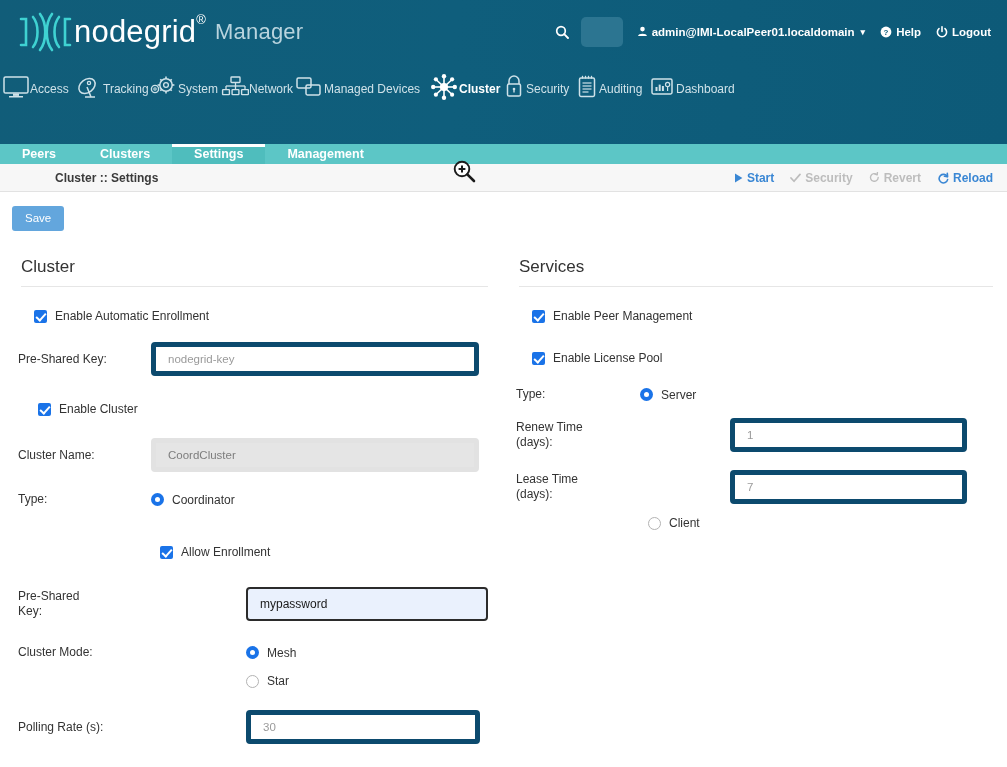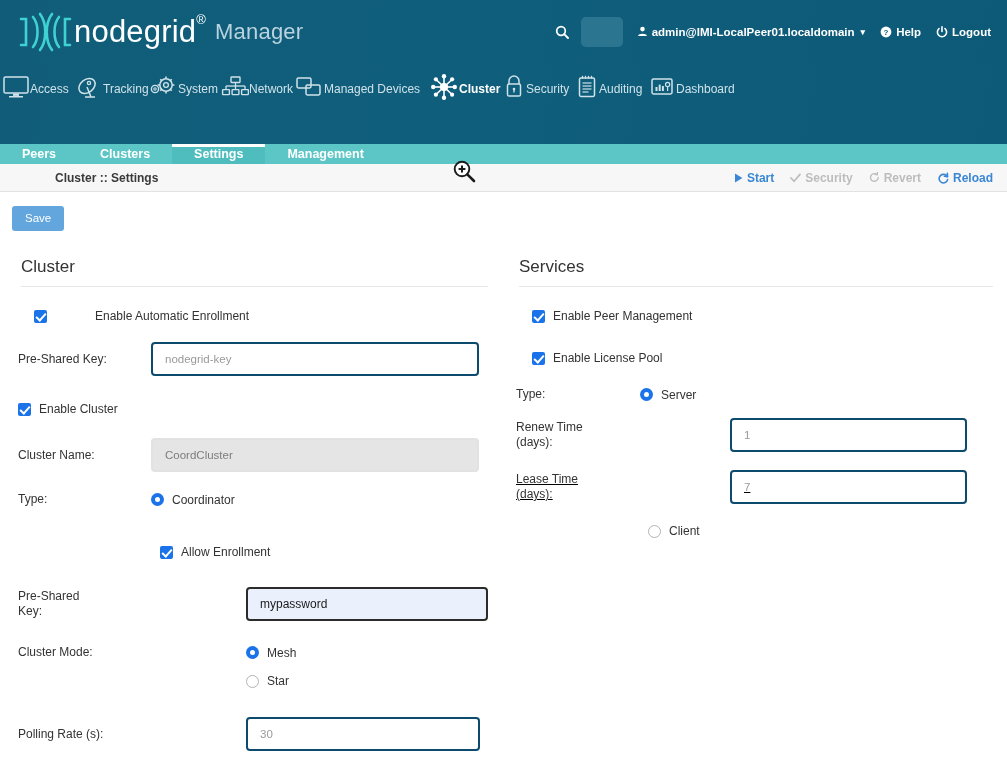--- a/index.html
+++ b/index.html
@@ -149,21 +149,21 @@
     content: ""; position: absolute; left: 4px; top: 4px;
     width: 5px; height: 5px; border-radius: 50%; background: #ffffff;
   }
   .radio-label { font-size: 12px; color: #333333; margin-left: 8px; }
 
   .flabel {
     font-size: 12px; color: #333333; text-align: left;
     padding-right: 12px; flex: none; line-height: 1.25;
   }
   .inp {
-    height: 34px; border: 2px solid #0c4a6e; border-radius: 4px;
+    height: 34px; border: 5px solid #0c4a6e; border-radius: 4px;
     background: #ffffff; font-size: 11.5px; color: #8a8a8a;
     padding: 0 12px; font-family: inherit; outline: none;
   }
   .inp::placeholder { color: #9a9a9a; }
   .inp.disabled { background: #e5e5e5; color: #7d7d7d; border-color: #e2e2e2; }
   .inp.focused {
     background: #eaf1fd; border: 2px solid #2b2b2b;
     color: #1a1a1a; font-size: 12px;
     height: 34px;
     text-decoration: underline wavy #e23b3b;
@@ -433,31 +433,31 @@
 
   <div class="savebar">
     <button class="btn-save">Save</button>
   </div>
 
   <div class="columns">
 
     <div class="col left">
       <div class="sect-title">Cluster</div>
 
-      <div class="cbrow" style="margin-left:16px;gap:40px;">
+      <div class="cbrow" style="margin-left:16px;">
         <span class="cb"></span>
         <span class="cb-label">Enable Automatic Enrollment</span>
       </div>
 
       <div class="row" style="margin-bottom:26px;">
         <span class="flabel" style="width:133px;">Pre-Shared Key:</span>
         <input class="inp" style="width: 328px;" type="text" placeholder="nodegrid-key">
       </div>
 
-      <div class="cbrow" style="margin-left:0;margin-bottom:22px;">
+      <div class="cbrow" style="margin-left:20px;margin-bottom:22px;">
         <span class="cb"></span>
         <span class="cb-label">Enable Cluster</span>
       </div>
 
       <div class="row" style="margin-bottom:20px;">
         <span class="flabel" style="width:133px;">Cluster Name:</span>
         <input class="inp disabled" style="width: 328px;" type="text" disabled="" value="CoordCluster">
       </div>
 
       <div class="row" style="margin-bottom:38px;">
@@ -478,21 +478,21 @@
         </span>
         <input class="inp focused" style="width: 264px;" type="text" value="mypassword">
       </div>
 
       <div class="row" style="margin-bottom:14px;">
         <span class="flabel" style="width:228px;">Cluster Mode:</span>
         <span class="radio on"></span>
         <span class="radio-label">Mesh</span>
       </div>
 
-      <div class="row" style="margin-bottom:29px;">
+      <div class="row" style="margin-bottom:22px;">
         <span class="flabel" style="width:228px;"></span>
         <span class="radio"></span>
         <span class="radio-label">Star</span>
       </div>
 
       <div class="row">
         <span class="flabel" style="width:228px;">Polling Rate (s):</span>
         <input class="inp" style="width: 234px;" type="text" placeholder="30">
       </div>
     </div>
@@ -517,21 +517,21 @@
       </div>
 
       <div class="row" style="margin-bottom:18px;">
         <span class="flabel" style="width:214px;">
           <span>Renew Time</span><br>
           <span>(days):</span>
         </span>
         <input class="inp" style="width: 237px;" type="text" placeholder="1">
       </div>
 
-      <div class="row" style="margin-bottom:20px;text-decoration:underline;">
+      <div class="row" style="margin-bottom:12px;">
         <span class="flabel" style="width:214px;">
           <span>Lease Time</span><br>
           <span>(days):</span>
         </span>
         <input class="inp" style="width: 237px;" type="text" placeholder="7">
       </div>
 
       <div class="row" style="margin-left:132px;">
         <span class="radio"></span>
         <span class="radio-label">Client</span>

